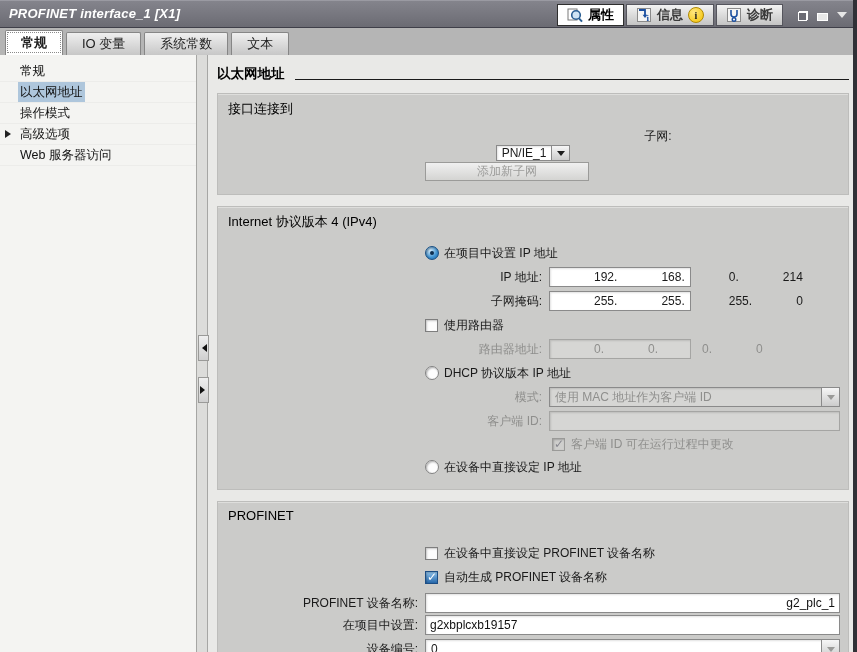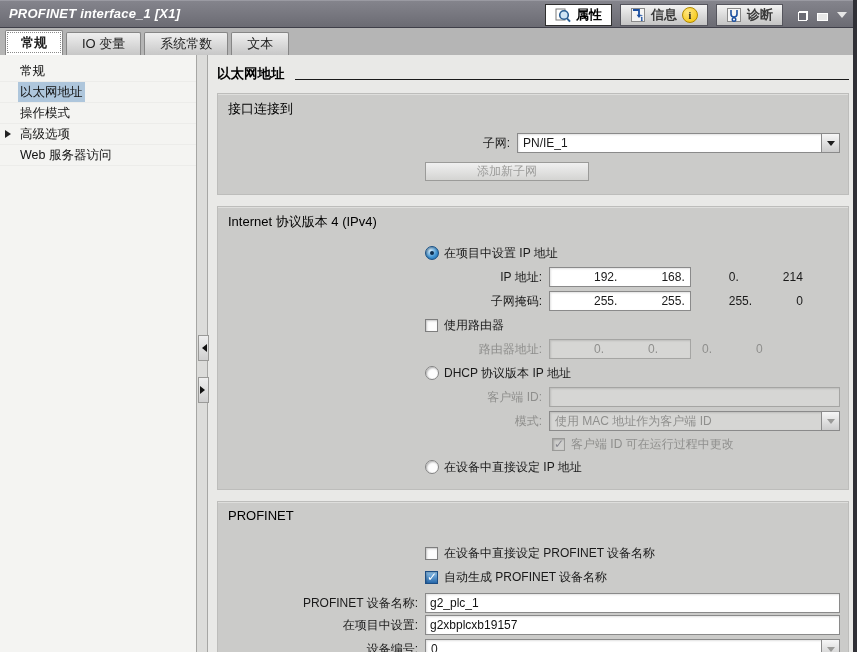--- a/index.html
+++ b/index.html
@@ -13,21 +13,21 @@
     position:absolute;top:0;left:0;right:0;height:28px;
     background:linear-gradient(#84848c,#6b6b73);
     border-top:1px solid #9a9aa2;border-bottom:1px solid #3f3f49;
     box-sizing:border-box;
   }
   .title-text{
     position:absolute;left:9px;top:5px;color:#fff;font-weight:bold;font-size:13px;
     letter-spacing:.2px;
     font-style:italic;
   }
-  .view-tabs{position:absolute;right:74px;top:3px;display:flex;gap:8px;}
+  .view-tabs{position:absolute;right:74px;top:3px;display:flex;gap:2px;}
   .vtab{
     height:22px;display:flex;align-items:center;gap:5px;padding:0 9px;
     font-size:13px;font-weight:bold;box-sizing:border-box;cursor:default;
   }
   .vtab.active{background:#fff;border:1px solid #2e2e2e;color:#000;}
   .vtab.inactive{background:linear-gradient(#f3f3f3,#c4c4c4);border:1px solid #55555d;color:#3a3a3a;}
   .badge-i{
     width:14px;height:14px;border-radius:50%;background:radial-gradient(circle at 35% 30%,#ffe680,#f4c200);
     border:1px solid #b08900;color:#1a1a1a;font-size:10px;font-weight:bold;
     display:flex;align-items:center;justify-content:center;font-family:"Liberation Serif",serif;
@@ -209,21 +209,21 @@
 
     <div class="main">
 
       <div class="heading">
         <span class="htxt">以太网地址</span>
         <span class="rule"></span>
       </div>
 
       <div class="secbox">
         <div class="sectitle">接口连接到</div>
-        <div class="frow" style="height:30px;">
+        <div class="frow" style="height:30px;flex-direction:column;">
           <span class="lbl w-box1">子网:</span>
           <div class="combo" style="flex:1;text-align:center;">
             <span class="val">PN/IE_1</span>
             <span class="arrow"></span>
           </div>
         </div>
         <div class="frow" style="height:26px;">
           <button class="btn dis ind-radio" style="width:164px;">添加新子网</button>
         </div>
       </div>
@@ -279,32 +279,32 @@
               <span class="octet">0</span>
             </div>
         </div>
 
         <div class="frow">
           <span class="radio ind-radio"></span>
           <span>DHCP 协议版本 IP 地址</span>
         </div>
 
         <div class="frow">
-          <span class="lbl w-ipv4 dis">客户端 ID:</span>
-          <input class="txt dis" style="flex: 1 1 0%;" disabled="" value="">
-        </div>
-
-        <div class="frow">
           <span class="lbl w-ipv4 dis">模式:</span>
           <div class="combo dis" style="flex:1;">
             <span class="val">使用 MAC 地址作为客户端 ID</span>
             <span class="arrow gray"></span>
           </div>
         </div>
 
+        <div class="frow">
+          <span class="lbl w-ipv4 dis">客户端 ID:</span>
+          <input class="txt dis" style="flex: 1 1 0%;" disabled="" value="">
+        </div>
+
         <div class="frow tight">
           <span class="cb checked disgray ind-client"></span>
           <span class="dis-text">客户端 ID 可在运行过程中更改</span>
         </div>
 
         <div class="frow">
           <span class="radio ind-radio"></span>
           <span>在设备中直接设定 IP 地址</span>
         </div>
       </div>
@@ -317,21 +317,21 @@
           <span>在设备中直接设定 PROFINET 设备名称</span>
         </div>
 
         <div class="frow">
           <span class="cb checked ind-radio"></span>
           <span>自动生成 PROFINET 设备名称</span>
         </div>
 
         <div class="frow tight" style="margin-top:3px;">
           <span class="lbl w-pn">PROFINET 设备名称:</span>
-          <input class="txt" style="flex: 1 1 0%;" value="g2_plc_1">
+          <input class="txt" style="flex: 1 1 0%; text-align: right;" value="g2_plc_1">
         </div>
 
         <div class="frow tight">
           <span class="lbl w-pn">在项目中设置:</span>
           <input class="txt" style="flex: 1 1 0%;" value="g2xbplcxb19157">
         </div>
 
         <div class="frow tight" style="margin-top:2px;">
           <span class="lbl w-pn">设备编号:</span>
           <div class="combo" style="flex:1;">

